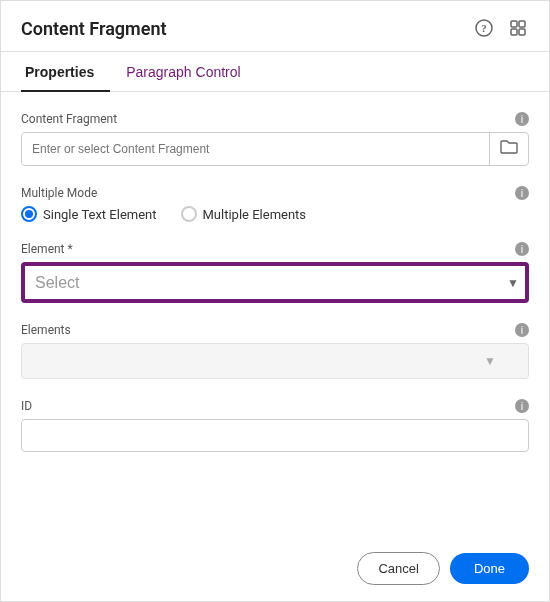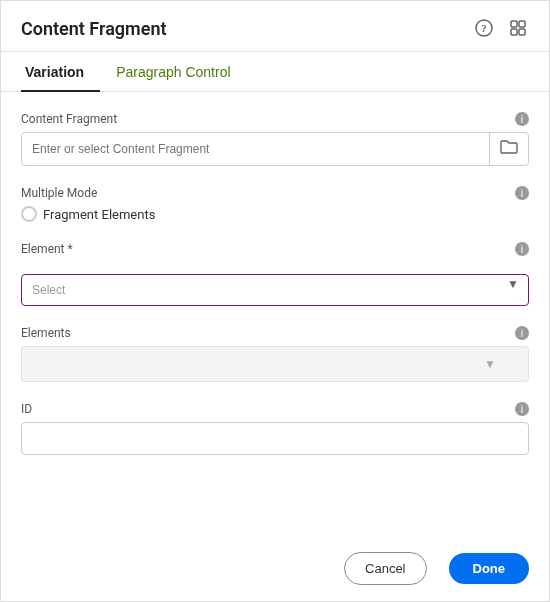--- a/index.html
+++ b/index.html
@@ -47,21 +47,21 @@
     }
     .tabs {
       display: flex;
       padding: 0 20px;
       border-bottom: 1px solid #e0e0e0;
       gap: 0;
     }
     .tab {
       padding: 12px 16px 10px 4px;
       font-size: 14px;
-      color: #4d7c0f;
+      color: #701a75;
       cursor: pointer;
       border-bottom: 2px solid transparent;
       margin-bottom: -1px;
       background: none;
       border-top: none;
       border-left: none;
       border-right: none;
       margin-right: 12px;
     }
     .tab.active {
@@ -160,29 +160,28 @@
       top: 50%;
       left: 50%;
       transform: translate(-50%, -50%);
     }
     .select-wrapper {
       position: relative;
     }
     .select-wrapper select {
       width: 100%;
       padding: 8px 32px 8px 10px;
-      font-size: 12px;
+      font-size: 16px;
       color: #333;
-      border: 1px solid #701a75;
+      border: 4px solid #701a75;
       border-radius: 4px;
       appearance: none;
       background: #fff;
       cursor: pointer;
       outline: none;
-      margin-top: 12px;
     }
     .select-wrapper select.placeholder {
       color: #999;
     }
     .select-arrow {
       position: absolute;
       right: 10px;
       top: 50%;
       transform: translateY(-50%);
       pointer-events: none;
@@ -207,21 +206,21 @@
       padding: 8px 10px;
       font-size: 13px;
       color: #333;
       border: 1px solid #ccc;
       border-radius: 4px;
       outline: none;
     }
     .panel-footer {
       display: flex;
       justify-content: flex-end;
-      gap: 22px;
+      gap: 10px;
       padding: 16px 20px;
       align-items: center;
       margin-left: 20px;
     }
     .btn-cancel {
       padding: 8px 20px;
       font-size: 13px;
       background: #fff;
       border: 1px solid #888;
       border-radius: 20px;
@@ -229,21 +228,21 @@
       color: #333;
     }
     .btn-done {
       padding: 8px 24px;
       font-size: 13px;
       background: #0070f0;
       border: none;
       border-radius: 20px;
       cursor: pointer;
       color: #fff;
-      font-weight: 700;
+      font-weight: 400;
     }
     .required {
       color: #555;
     }
   </style>
 </head>
 <body>
 
 <div class="panel">
   <div class="panel-header">
@@ -260,21 +259,21 @@
           <rect x="2" y="2" width="6" height="6" rx="1" stroke="#666" stroke-width="1.5"></rect>
           <rect x="10" y="2" width="6" height="6" rx="1" stroke="#666" stroke-width="1.5"></rect>
           <rect x="2" y="10" width="6" height="6" rx="1" stroke="#666" stroke-width="1.5"></rect>
           <rect x="10" y="10" width="6" height="6" rx="1" stroke="#666" stroke-width="1.5"></rect>
         </svg>
       </button>
     </div>
   </div>
 
   <div class="tabs">
-    <button class="tab active">Variation</button>
+    <button class="tab active">Properties</button>
     <button class="tab">Paragraph Control</button>
   </div>
 
   <div class="panel-body">
 
     <div class="field-group">
       <div class="field-label-right">
         <span>Content Fragment</span>
         <span class="info-icon">i</span>
       </div>
@@ -288,22 +287,26 @@
       </div>
     </div>
 
     <div class="field-group">
       <div class="field-label-right">
         <span>Multiple Mode</span>
         <span class="info-icon">i</span>
       </div>
       <div class="radio-group">
         <label class="radio-label">
+          <input type="radio" name="displayMode" checked="" style="">
+          <span>Single Text Element</span>
+        </label>
+        <label class="radio-label">
           <input type="radio" name="displayMode" style="">
-          <span>Fragment Elements</span>
+          <span>Multiple Elements</span>
         </label>
       </div>
     </div>
 
     <div class="field-group">
       <div class="field-label-right">
         <span>Element <span class="required">*</span></span>
         <span class="info-icon">i</span>
       </div>
       <div class="select-wrapper">

